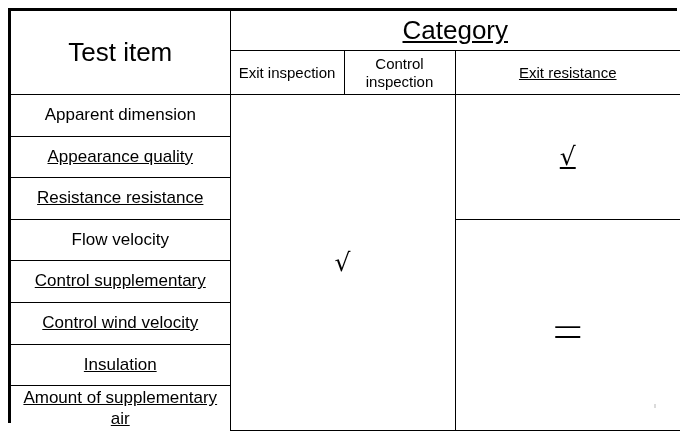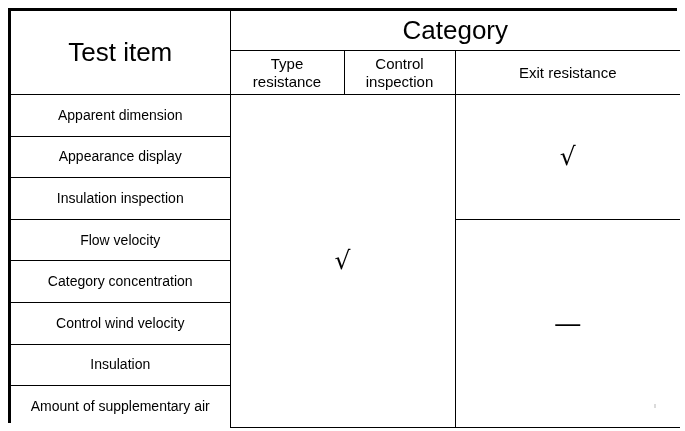--- a/index.html
+++ b/index.html
@@ -49,34 +49,34 @@
     padding: 0;
     text-align: center;
     vertical-align: middle;
     background: #ffffff;
   }
 
   
   .grid tr:first-child td { border-top: none; }
   .grid tr:last-child  td { border-bottom: none; margin-left: 20px; }
   .grid td:first-child { border-left: none; }
-  .grid td:last-child  { border-right: none; }
+  .grid td:last-child  { border-right: none; text-decoration: underline; }
 
   
   .h-big {
     font-size: 26px;
     line-height: 1.1;
     letter-spacing: 0px;
   }
   .h-sub {
     font-size: 15px;
     line-height: 1.18;
   }
   .row-label {
-    font-size: 14px;
+    font-size: 17px;
     line-height: 1.2;
   }
   .mark {
     font-size: 25px;
     line-height: 1;
     font-family: "DejaVu Sans", sans-serif;
   }
   .mark-dash {
     font-size: 25px;
     line-height: 1;
@@ -128,21 +128,21 @@
           <td rowspan="2">
             <span class="cell-inner h-big">Test item</span>
           </td>
           <td colspan="3" style="height:39px;">
             <span class="cell-inner h-big">Category</span>
           </td>
         </tr>
 
         <tr>
           <td style="height:43px;">
-            <span class="cell-inner h-sub">Type resistance</span>
+            <span class="cell-inner h-sub">Exit inspection</span>
           </td>
           <td>
             <span class="cell-inner h-sub">Control inspection</span>
           </td>
           <td>
             <span class="cell-inner h-sub">Exit resistance</span>
           </td>
         </tr>
 
         <tr class="body-row">
@@ -152,42 +152,42 @@
           <td colspan="2" rowspan="8">
             <span class="cell-inner mark">√</span>
           </td>
           <td rowspan="3">
             <span class="cell-inner mark">√</span>
           </td>
         </tr>
 
         <tr class="body-row">
           <td>
-            <span class="cell-inner row-label">Appearance display</span>
-          </td>
-        </tr>
-
-        <tr class="body-row">
-          <td>
-            <span class="cell-inner row-label">Insulation inspection</span>
+            <span class="cell-inner row-label">Appearance quality</span>
+          </td>
+        </tr>
+
+        <tr class="body-row">
+          <td>
+            <span class="cell-inner row-label">Resistance resistance</span>
           </td>
         </tr>
 
         <tr class="body-row">
           <td>
             <span class="cell-inner row-label">Flow velocity</span>
           </td>
           <td rowspan="5">
             <span class="cell-inner mark-dash">—</span>
           </td>
         </tr>
 
         <tr class="body-row">
           <td>
-            <span class="cell-inner row-label">Category concentration</span>
+            <span class="cell-inner row-label">Control supplementary</span>
           </td>
         </tr>
 
         <tr class="body-row">
           <td>
             <span class="cell-inner row-label">Control wind velocity</span>
           </td>
         </tr>
 
         <tr class="body-row">

